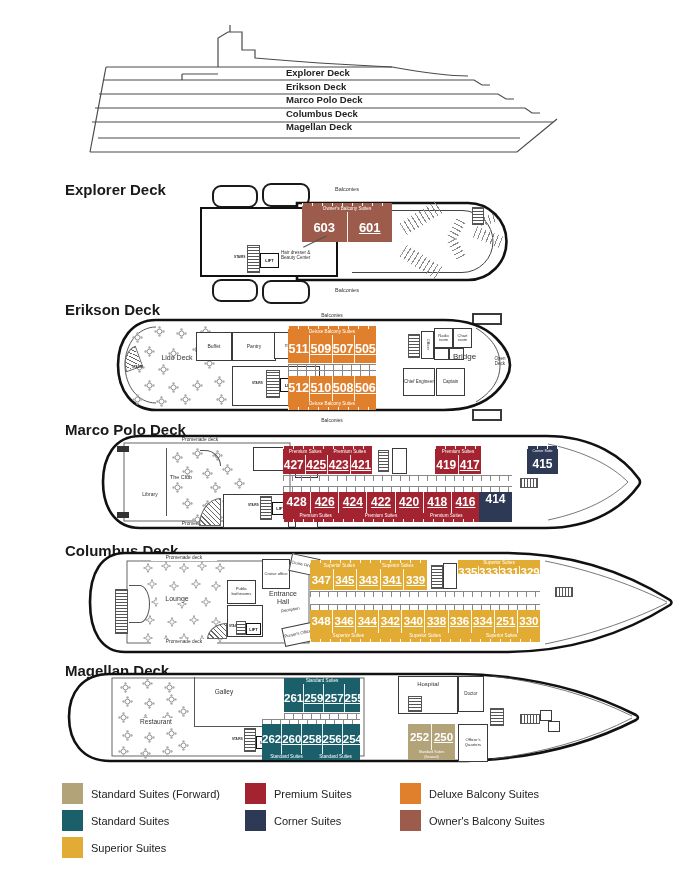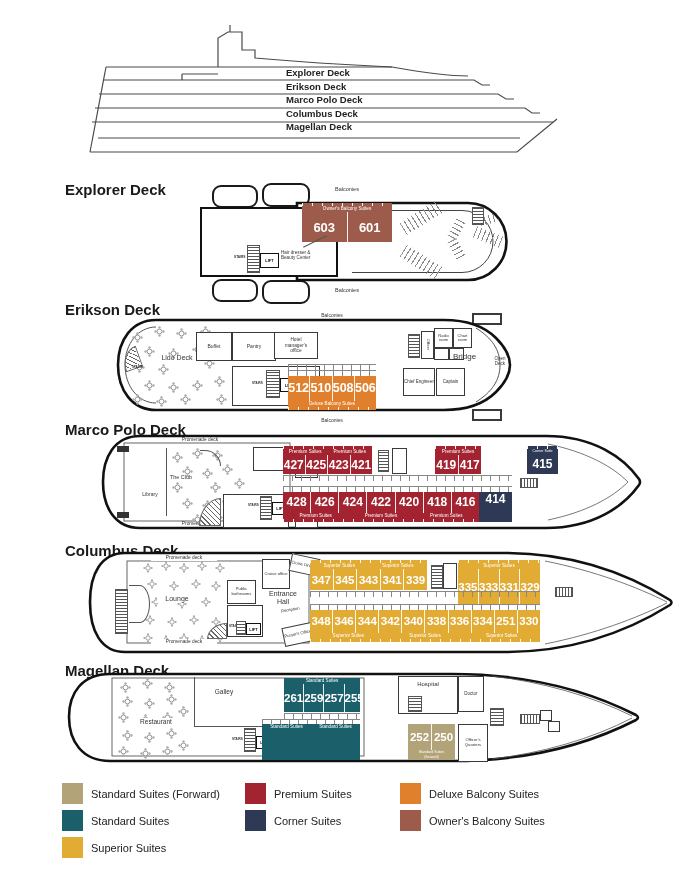--- a/index.html
+++ b/index.html
@@ -8,21 +8,21 @@
   .deck-title{position:absolute;font-size:15px;font-weight:600;color:#1a1a1a;}
   .plan{position:absolute;}
   .hull{position:absolute;left:0;top:0;width:100%;height:100%;overflow:visible;}
   .t{position:absolute;color:#333;line-height:1.15;}
   .ctr{text-align:center;}
   .rm{position:absolute;border:1.1px solid #3a3a3a;background:#fff;display:flex;align-items:center;justify-content:center;text-align:center;color:#333;line-height:1.12;}
   .blk{position:absolute;display:flex;flex-direction:column;overflow:hidden;}
   .blk .lblrow{display:flex;justify-content:space-around;color:#fff;font-size:4.6px;line-height:1.35;white-space:nowrap;}
   .blk .cells{flex:1;display:flex;}
   .cells>div{flex:1;display:flex;align-items:center;justify-content:center;color:#fff;font-weight:700;}
-  .cells>div+div{border-left:1px solid rgba(255,255,255,.9);}
+  .cells>div+div{border-left:1px solid rgba(255,255,255,.9);text-decoration:underline;}
   .ticks{height:3px;background:repeating-linear-gradient(90deg,rgba(255,255,255,.95) 0 1px,transparent 1px 10px);}
   .c-owner{background:#9d5b4b;} .c-deluxe{background:#e0802d;} .c-premium{background:#a32331;}
   .c-corner{background:#2e3a55;} .c-superior{background:#e2ab33;} .c-standard{background:#1b5f6b;} .c-fwd{background:#b2a379;}
   .stV{position:absolute;border:1px solid #555;background:repeating-linear-gradient(0deg,#555 0 1px,#fff 1px 3px);}
   .stH{position:absolute;border:1px solid #555;background:repeating-linear-gradient(90deg,#555 0 1px,#fff 1px 3px);}
   .fan{position:absolute;border:1px solid #666;border-radius:100% 0 0 0;background:repeating-linear-gradient(45deg,#666 0 .8px,#fff .8px 3.5px);}
   .doors{position:absolute;height:5px;border-top:.8px solid #888;background:repeating-linear-gradient(90deg,#888 0 .8px,transparent .8px 9px);}
   .ch{position:absolute;background:repeating-linear-gradient(90deg,#888 0 1px,transparent 1px 4.5px);}
   .lift{position:absolute;border:1.4px solid #111;background:#fff;display:flex;align-items:center;justify-content:center;font-size:4px;font-weight:700;color:#111;}
   .boat{position:absolute;border:2.2px solid #1a1a1a;border-radius:9px;background:#fff;}
@@ -144,20 +144,32 @@
     <div class="t ctr" style="left:48px;top:50px;width:42px;font-size:7px;">Lido Deck</div>
     <div class="rm" style="left:88px;top:28px;width:34px;height:27px;font-size:5px;">Buffet</div>
     <div class="rm" style="left:124px;top:28px;width:42px;height:27px;font-size:5px;">Pantry</div>
     <div class="rm" style="left:166px;top:28px;width:44px;height:27px;font-size:4.8px;padding:0 4px;box-sizing:border-box;">Hotel manager's office</div>
     <div class="rm" style="left:124px;top:62px;width:86px;height:38px;"></div>
     <div class="stV" style="left:158px;top:66px;width:12px;height:26px;"></div>
     <div class="t" style="left:144px;top:78px;font-size:3px;font-weight:700;">STAIRS</div>
     <div class="lift" style="left:172px;top:74px;width:16px;height:12px;">LIFT</div>
     <div class="t ctr" style="left:189px;top:9px;width:70px;font-size:5px;">Balconies</div>
     <div class="t ctr" style="left:189px;top:114px;width:70px;font-size:5px;">Balconies</div>
+    <div class="blk c-deluxe" style="left:180px;top:22px;width:88px;height:37px;">
+      <div class="ticks"></div>
+      <div class="lblrow">
+          <span>Deluxe Balcony Suites</span>
+        </div>
+      <div class="cells" style="font-size:12.5px;">
+        <div>511</div>
+        <div>509</div>
+        <div>507</div>
+        <div>505</div>
+      </div>
+    </div>
     <div class="doors" style="left:180px;top:60px;width:88px;"></div>
     <div class="doors" style="left:180px;top:66px;width:88px;"></div>
     <div class="blk c-deluxe" style="left:180px;top:72px;width:88px;height:34px;">
       <div class="cells" style="font-size:12.5px;">
         <div>512</div>
         <div>510</div>
         <div>508</div>
         <div>506</div>
       </div>
       <div class="lblrow">
@@ -339,21 +351,21 @@
       <div class="cells" style="font-size:11.5px;">
         <div>347</div>
         <div>345</div>
         <div>343</div>
         <div>341</div>
         <div>339</div>
       </div>
     </div>
     <div class="stV" style="left:346px;top:20px;width:10px;height:22px;"></div>
     <div class="rm" style="left:358px;top:18px;width:12px;height:24px;"></div>
-    <div class="blk c-superior" style="left:373px;top:15px;width:82px;height:44px;">
+    <div class="blk c-superior" style="left:373px;top:15px;width:82px;height:14px;">
       <div class="ticks"></div>
       <div class="lblrow">
           <span>Superior Suites</span>
         </div>
       <div class="cells" style="font-size:11.5px;">
         <div>335</div>
         <div>333</div>
         <div>331</div>
         <div>329</div>
       </div>
@@ -428,20 +440,27 @@
       </div>
     </div>
     <div class="doors" style="left:222px;top:47px;width:76px;"></div>
     <div class="rm" style="left:336px;top:10px;width:58px;height:36px;align-items:flex-start;justify-content:center;">
       <span style="font-size:6px;margin-top:4px;">Hospital</span>
     </div>
     <div class="stV" style="left:346px;top:30px;width:12px;height:14px;"></div>
     <div class="rm" style="left:396px;top:10px;width:24px;height:34px;font-size:4.5px;">Doctor</div>
     <div class="doors" style="left:200px;top:53px;width:98px;"></div>
     <div class="blk c-standard" style="left:200px;top:58px;width:98px;height:36px;">
+      <div class="cells" style="font-size:11.5px;">
+        <div>262</div>
+        <div>260</div>
+        <div>258</div>
+        <div>256</div>
+        <div>254</div>
+      </div>
       <div class="lblrow">
         <span>Standard Suites</span>
         <span>Standard Suites</span>
       </div>
     </div>
     <div class="blk c-fwd" style="left:346px;top:58px;width:47px;height:36px;">
       <div class="cells" style="font-size:11.5px;">
         <div>252</div>
         <div>250</div>
       </div>

